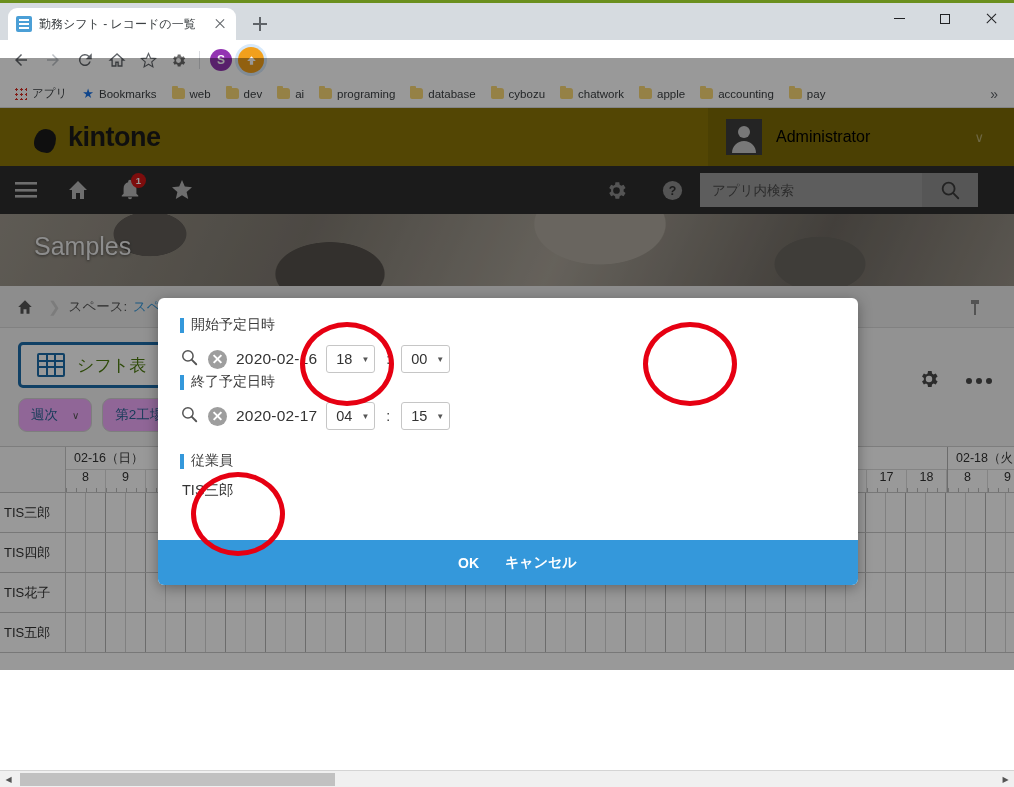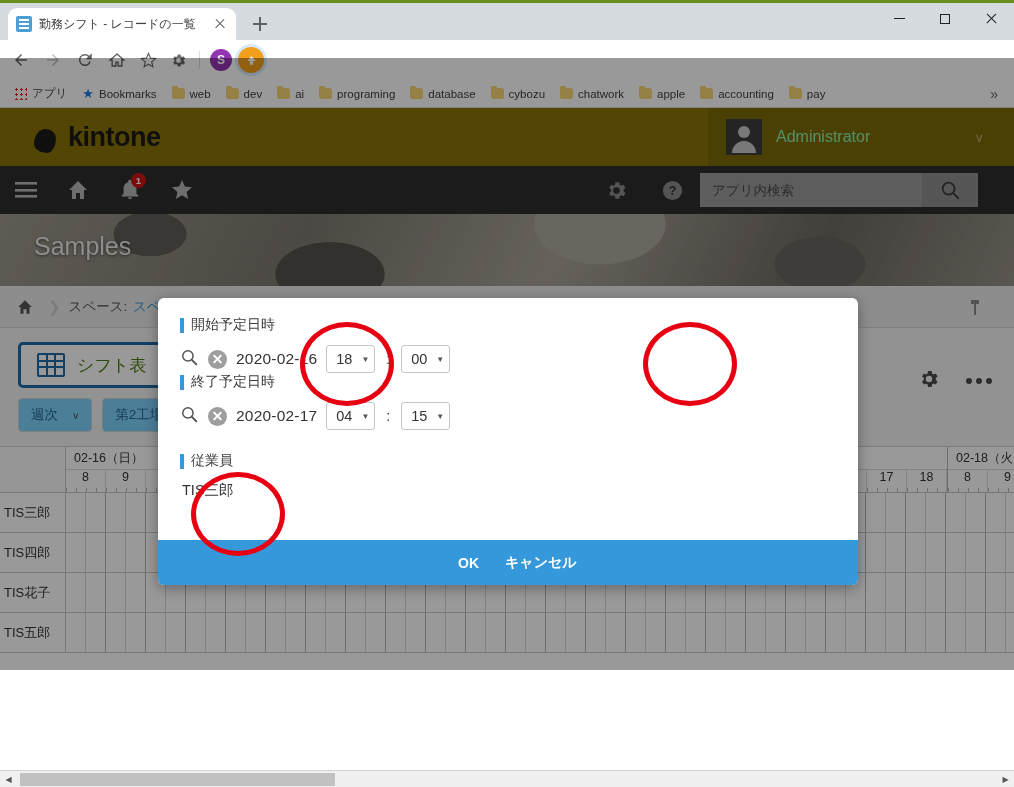--- a/index.html
+++ b/index.html
@@ -115,21 +115,21 @@
   }
   .kin-logo { margin-left: 34px; display:flex; align-items:flex-end; gap:12px; }
   .kin-blob { width:22px; height:24px; background:#1a1a1a; border-radius: 54% 46% 42% 58% / 60% 40% 60% 40%; }
   .kin-word { font-size:27px; font-weight:bold; color:#1a1a1a; letter-spacing:-0.5px; }
   .kin-user {
     position:absolute; right:0; top:0; height:58px; width:306px; background:#7e6c06;
     display:flex; align-items:center; gap:14px; padding-left:18px; cursor:pointer;
   }
   .kin-avatar { width:36px; height:36px; background:#3d3d3d; display:flex; align-items:flex-end;
     justify-content:center; overflow:hidden; flex:none; }
-  .kin-username { font-size:16px; color:#86efac; }
+  .kin-username { font-size:16px; color:#000000; }
   .kin-caret { position:absolute; right:30px; color:#b8ad72; font-size:13px; }
 
   .kin-navbar {
     height: 48px; background: #2e2e2e; display:flex; align-items:center; position:relative;
   }
   .nav-ico { width:52px; height:48px; display:flex; align-items:center; justify-content:center;
     cursor:pointer; position:relative; }
   .hamburger { width:22px; height:16px;
     background: linear-gradient(#b8b8b8,#b8b8b8) 0 0/22px 2.6px no-repeat,
                 linear-gradient(#b8b8b8,#b8b8b8) 0 6.7px/22px 2.6px no-repeat,
@@ -185,21 +185,21 @@
   .tbl-ico { width:28px; height:24px; border:2.5px solid #1b6ca8; border-radius:2px; flex:none;
     background:
       linear-gradient(#1b6ca8,#1b6ca8) 0 5px/100% 2px no-repeat,
       linear-gradient(#1b6ca8,#1b6ca8) 0 11px/100% 2px no-repeat,
       linear-gradient(#1b6ca8,#1b6ca8) 7px 0/2px 100% no-repeat,
       linear-gradient(#1b6ca8,#1b6ca8) 15px 0/2px 100% no-repeat;
   }
   .app-name { font-size:17px; color:#4d7c0f; white-space:nowrap; }
   .tb-row2 { display:flex; gap:10px; margin-top:10px; }
   .sel-box {
-    height:34px; background:#7dd3fc; border:1px solid #d2d2d2; border-radius:4px;
+    height:34px; background:#f0abfc; border:1px solid #d2d2d2; border-radius:9px;
     display:flex; align-items:center; gap:14px; padding:0 12px; font-size:13.5px;
     color:#2a6496; cursor:pointer;
   }
   .sel-caret { font-size:10px; color:#555; }
   .tb-right { position:absolute; right:22px; top:40px; display:flex; align-items:center; gap:26px; }
   .gear-btn, .dots-btn { cursor:pointer; }
   .dots-btn { display:flex; gap:4px; }
   .dots-btn i { width:6px; height:6px; background:#4a4a4a; border-radius:50%; display:block; }
 
   

